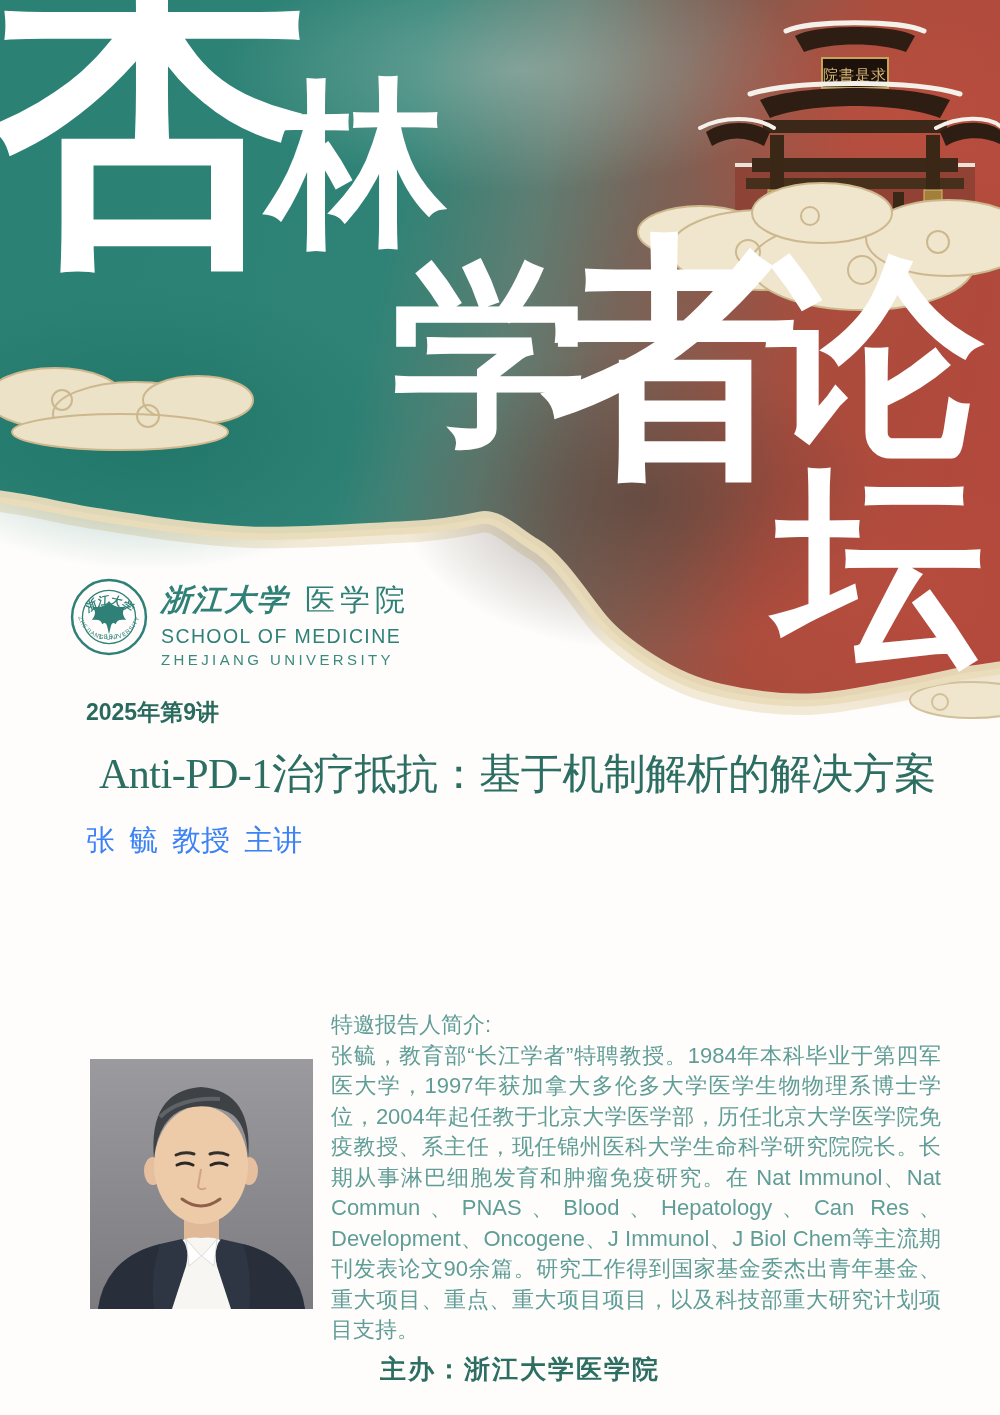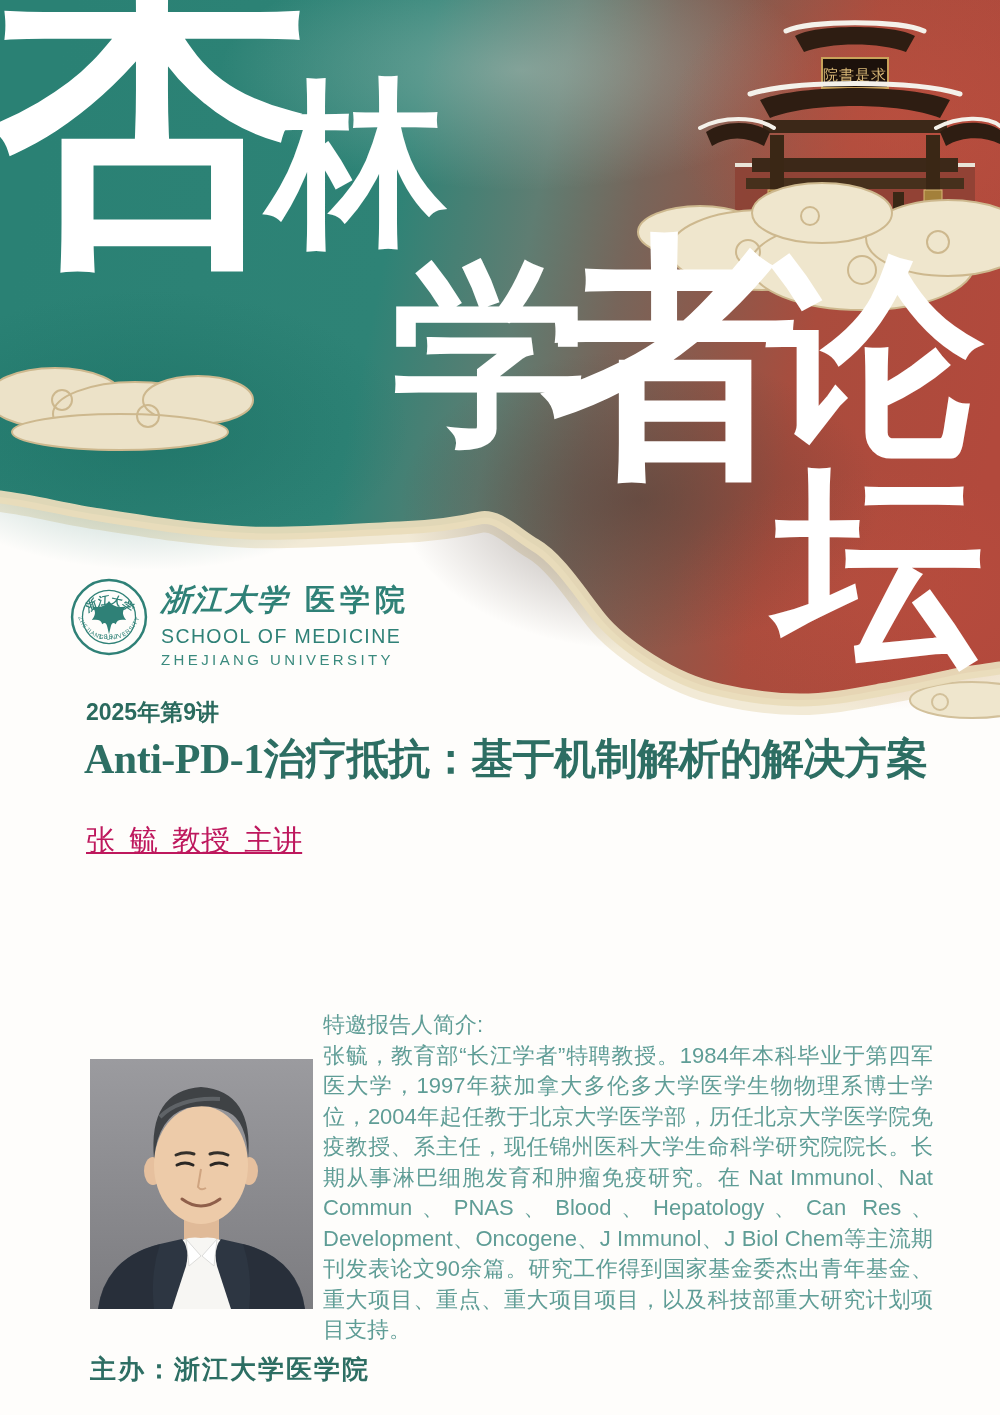--- a/index.html
+++ b/index.html
@@ -18,40 +18,40 @@
   .c3{left:542px; top:232px; font-size:258px;}
   .c4{left:768px; top:252px; font-size:216px;}
   .c5{left:776px; top:464px; font-size:208px;}
 
   
   .logo{position:absolute;left:70px;top:578px;display:flex;align-items:flex-start;gap:13px;}
   .logo-text{padding-top:2px;color:#2f8177;}
   .logo-cn{font-size:30px;white-space:nowrap;}
   .cn-name{font-weight:700;font-style:italic;letter-spacing:2px;display:inline-block;transform:skewX(-4deg);
            font-family:"Liberation Serif","DejaVu Serif",serif;}
-  .cn-school{font-weight:700;margin-left:16px;letter-spacing:5px;margin-top:36px;}
+  .cn-school{font-weight:400;margin-left:16px;letter-spacing:5px;margin-top:36px;}
   .logo-en1{font-size:19.5px;font-weight:400;letter-spacing:1.4px;margin-top:4px;}
   .logo-en2{font-size:15px;letter-spacing:3.4px;margin-top:3px;color:#3a8a7e;}
 
   
   .series{position:absolute;left:86px;top:697px;font-size:23px;font-weight:700;color:#2a6a5e;
           font-family:Liberation Sans, sans-serif;}
-  .title{position:absolute;left:84px;top:731px;margin:0;font-size:42px;font-weight:700;color:#2d6e63;
+  .title{position:absolute;left:84px;top:731px;margin:15px;font-size:42px;font-weight:400;color:#2d6e63;
          font-family:"Liberation Serif","DejaVu Serif",serif;letter-spacing:-0.5px;white-space:nowrap;}
-  .info{position:absolute;left:86px;top:818px;font-size:29px;line-height:45px;color:#be185d;word-spacing:6px;text-decoration:underline;}
+  .info{position:absolute;left:86px;top:818px;font-size:29px;line-height:45px;color:#3b82f6;word-spacing:6px;}
 
   
   .photo{position:absolute;left:90px;top:1059px;width:223px;height:250px;}
-  .bio{position:absolute;left:323px;top:1010px;width:610px;font-size:22px;line-height:30.5px;
+  .bio{position:absolute;left:331px;top:1010px;width:610px;font-size:22px;line-height:30.5px;
        color:#5f9d96;text-align:justify;}
   .bio p{margin:0;}
   .journal-italic{}
 
   
-  .footer{position:absolute;left:90px;top:1352px;width:860px;font-size:26px;font-weight:700;
+  .footer{position:absolute;left:90px;top:1352px;width:860px;text-align:center;font-size:26px;font-weight:700;
           color:#2d6e63;letter-spacing:2px;font-family:"Liberation Serif","DejaVu Serif",serif;}
 </style>
 </head>
 <body>
 
 <div class="poster">
 
   <div class="header-art">
     <svg width="1000" height="760" viewBox="0 0 1000 760">
       <defs>

